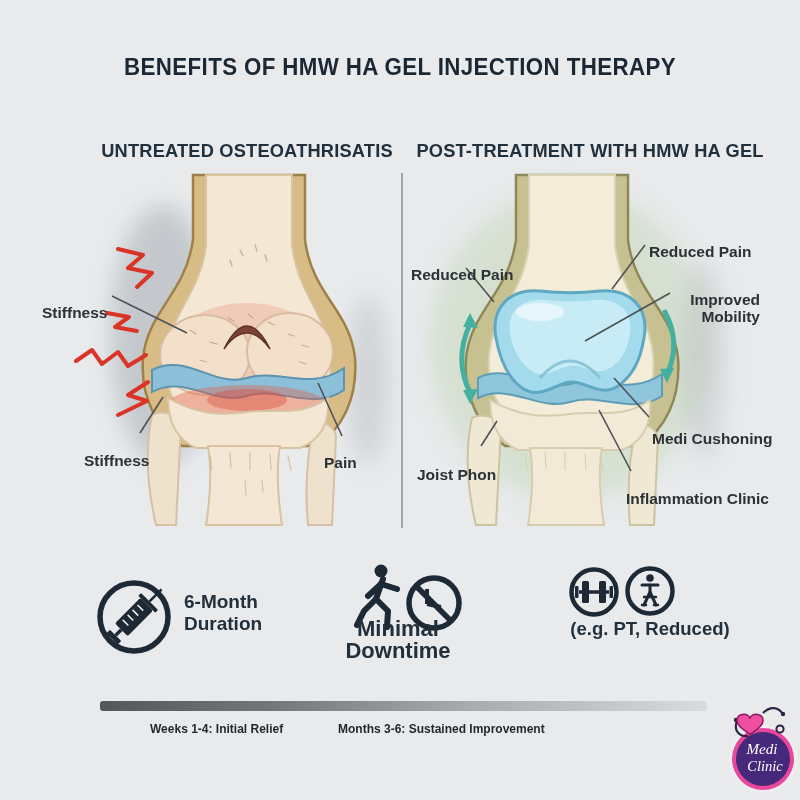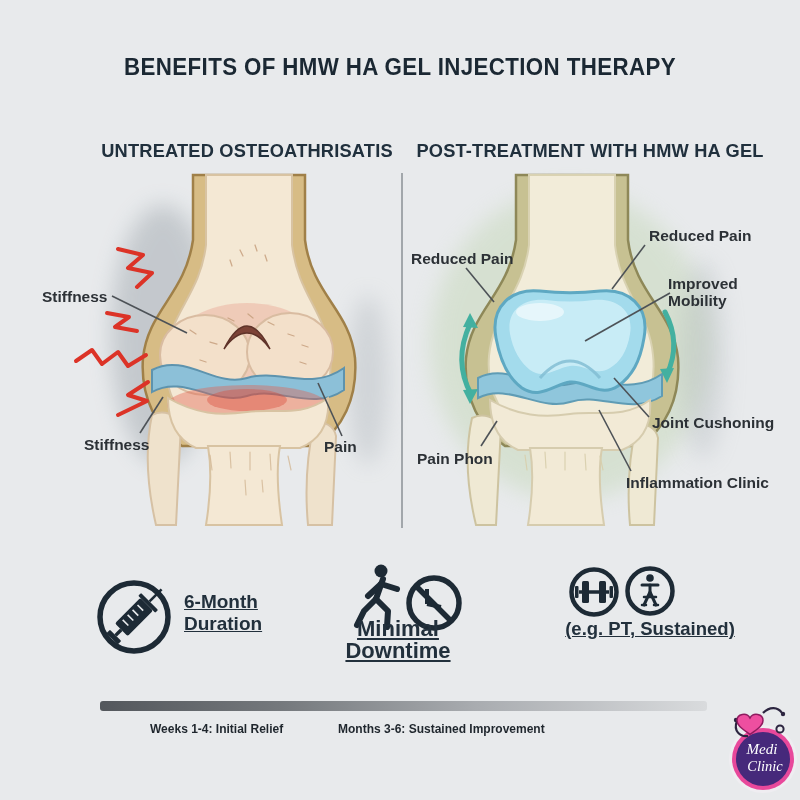--- a/index.html
+++ b/index.html
@@ -4,23 +4,23 @@
 <style>
   html,body{margin:0;padding:0;width:800px;height:800px;}
   body{background:#e8eaec;font-family:"Liberation Sans",sans-serif;position:relative;overflow:hidden;}
   .abs{position:absolute;}
   .title{left:0;right:0;top:53px;text-align:center;font-size:24px;font-weight:800;
          color:#1b2833;letter-spacing:.4px;transform:scaleX(.93);}
   .panel-heading{top:140px;font-size:19px;font-weight:700;color:#20303d;text-align:center;letter-spacing:.2px;transform:scaleX(.96);}
   .ph-left{left:0;width:494px;}
   .ph-right{left:382px;width:416px;}
   .divider{left:401px;top:173px;width:1.5px;height:355px;background:#8b9095;opacity:.75;}
-  .lbl{font-size:15.5px;font-weight:600;color:#2c3136;white-space:nowrap;line-height:1.1;}
-  .lbl.wrap{white-space:normal;text-align:left;}
-  .benefit-text{font-size:19px;font-weight:700;color:#22303c;line-height:22px;text-decoration:underline;}
+  .lbl{font-size:15.5px;font-weight:600;color:#2c3136;white-space:nowrap;line-height:1.1;margin-top:16px;}
+  .lbl.wrap{white-space:normal;text-align:right;}
+  .benefit-text{font-size:19px;font-weight:700;color:#22303c;line-height:22px;}
   .benefit-text.center{text-align:center;}
   .milestone{font-size:12px;font-weight:700;color:#1f262d;white-space:nowrap;}
   .bar{left:100px;top:701px;width:607px;height:10px;border-radius:3px;
        background:linear-gradient(90deg,#53575c 0%,#75797d 30%,#a9acb0 62%,#d9dbdd 100%);}
   svg text.logo-txt{font-family:"Liberation Serif",serif;font-style:italic;fill:#ffffff;}
 </style>
 </head>
 <body>
 
 <div class="abs title">BENEFITS OF HMW HA GEL INJECTION THERAPY</div>
@@ -209,28 +209,28 @@
     <text class="logo-txt" x="765" y="771" font-size="14.5" text-anchor="middle">Clinic</text>
   </g>
 </svg>
 
 <div class="abs lbl" style="left:42px;top:288px">Stiffness</div>
 <div class="abs lbl" style="left:84px;top:436px">Stiffness</div>
 <div class="abs lbl" style="left:324px;top:438px">Pain</div>
 <div class="abs lbl" style="left:411px;top:250px">Reduced Pain</div>
 <div class="abs lbl" style="left:649px;top:227px">Reduced Pain</div>
 <div class="abs lbl wrap" style="left:668px;top:275px;width:92px">Improved Mobility</div>
-<div class="abs lbl" style="left:652px;top:414px">Joint Cushoning</div>
-<div class="abs lbl" style="left:417px;top:450px">Pain Phon</div>
+<div class="abs lbl" style="left:652px;top:414px">Medi Cushoning</div>
+<div class="abs lbl" style="left:417px;top:450px">Joist Phon</div>
 <div class="abs lbl" style="left:626px;top:474px">Inflammation Clinic</div>
 
 <div class="abs benefit-text" style="left:184px;top:591px">
   <span style="display:block">6-Month</span>
   <span style="display:block">Duration</span>
 </div>
 <div class="abs benefit-text center" style="left:317px;top:618px;width:162px;font-size:22px">Minimal Downtime</div>
 <div class="abs benefit-text center" style="left:534px;top:618px;width:232px;font-size:18.5px">
-  <span style="display:block">(e.g. PT, Sustained)</span>
+  <span style="display:block">(e.g. PT, Reduced)</span>
 </div>
 
 <div class="abs bar"></div>
 <div class="abs milestone" style="left:150px;top:722px">Weeks 1-4: Initial Relief</div>
 <div class="abs milestone" style="left:338px;top:722px">Months 3-6: Sustained Improvement</div>
 
 </body></html>

